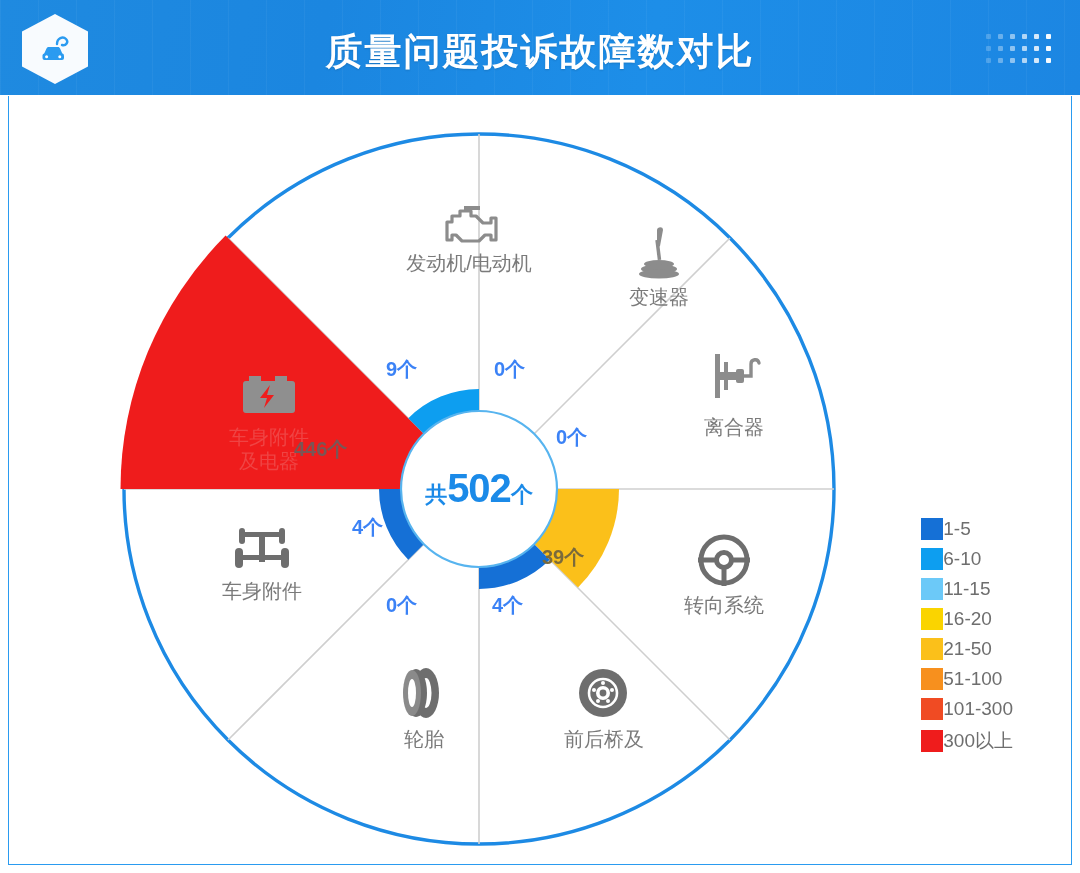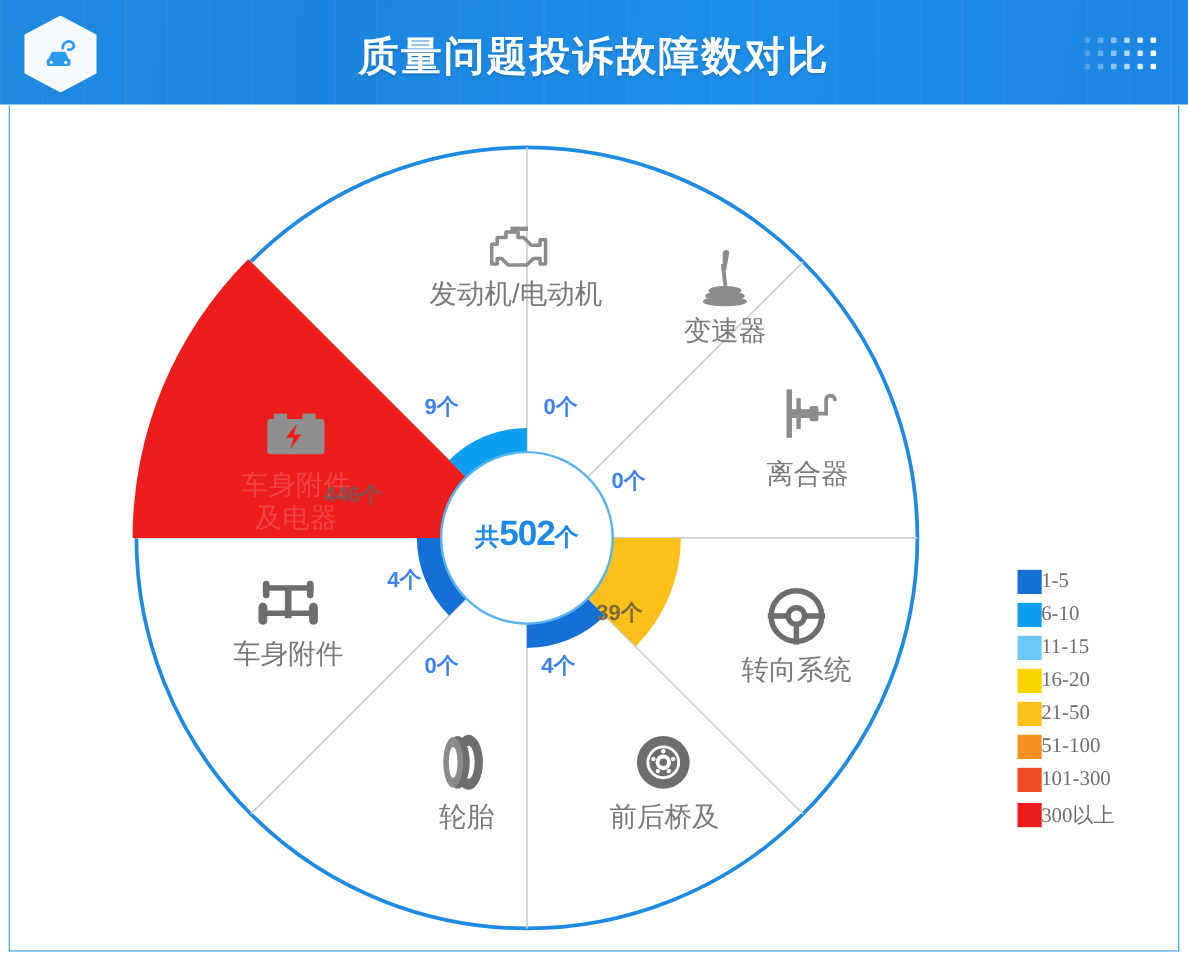--- a/index.html
+++ b/index.html
@@ -90,21 +90,21 @@
   .chart-svg { display: block; }
 
   .sector-icon {
     position: absolute;
     color: #737373;
     text-align: center;
     pointer-events: none;
   }
   .sector-icon.on-red { color: #8a8a8a; }
   .sector-label {
-    font-size: 25px;
+    font-size: 20px;
     color: #7a7a7a;
     line-height: 1.12;
     margin-top: 2px;
     white-space: nowrap;
     font-weight: normal;
   }
   .sector-label.on-red { color: #ef4444; }
   .value-label {
     position: absolute;
     font-size: 20px;
@@ -113,31 +113,31 @@
     white-space: nowrap;
   }
   .center-total {
     position: absolute;
     width: 180px;
     text-align: center;
     color: #1b8ae8;
     white-space: nowrap;
   }
   .center-total .pre { font-size: 22px; font-weight: bold; }
-  .center-total .num { font-size: 32px; font-weight: bold; letter-spacing: -1px; }
+  .center-total .num { font-size: 40px; font-weight: bold; letter-spacing: -1px; }
   .center-total .suf { font-size: 22px; font-weight: bold; }
 
   
   .legend {
     position: absolute;
     right: 58px; top: 422px;
     display: flex; flex-direction: column;
     gap: 8px;
   }
-  .legend-item { display: flex; align-items: center; gap: 0; font-family: Liberation Serif, serif; }
+  .legend-item { display: flex; align-items: center; gap: 0; }
   .legend-swatch { width: 22px; height: 22px; flex: none; }
   .legend-text { font-size: 19px; color: #6e6e6e; }
 </style>
 </head>
 <body>
 
 <div class="page">
 
   <div class="header">
     <div class="header-stripes"></div>

